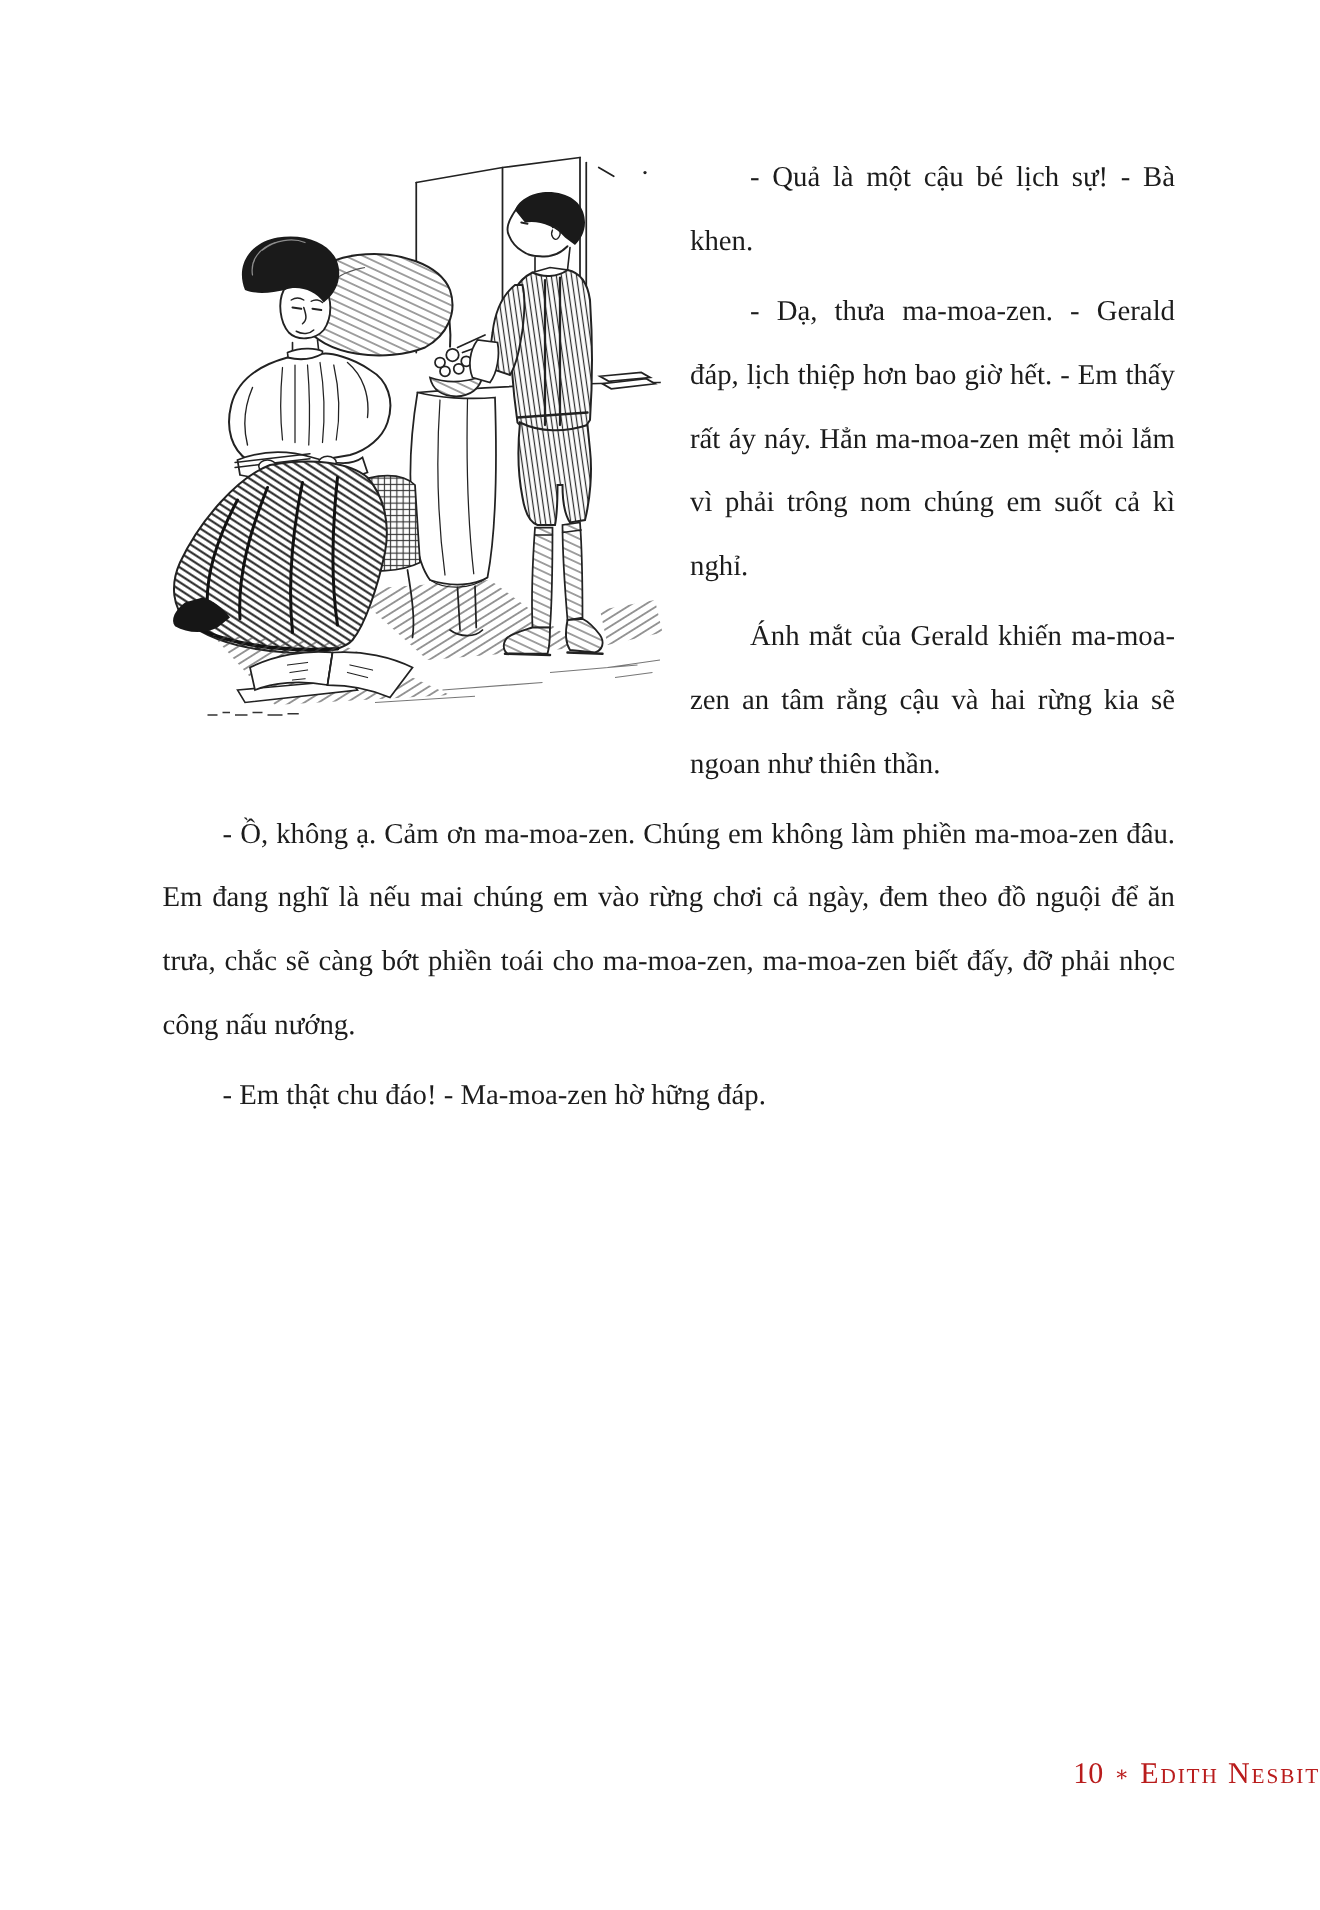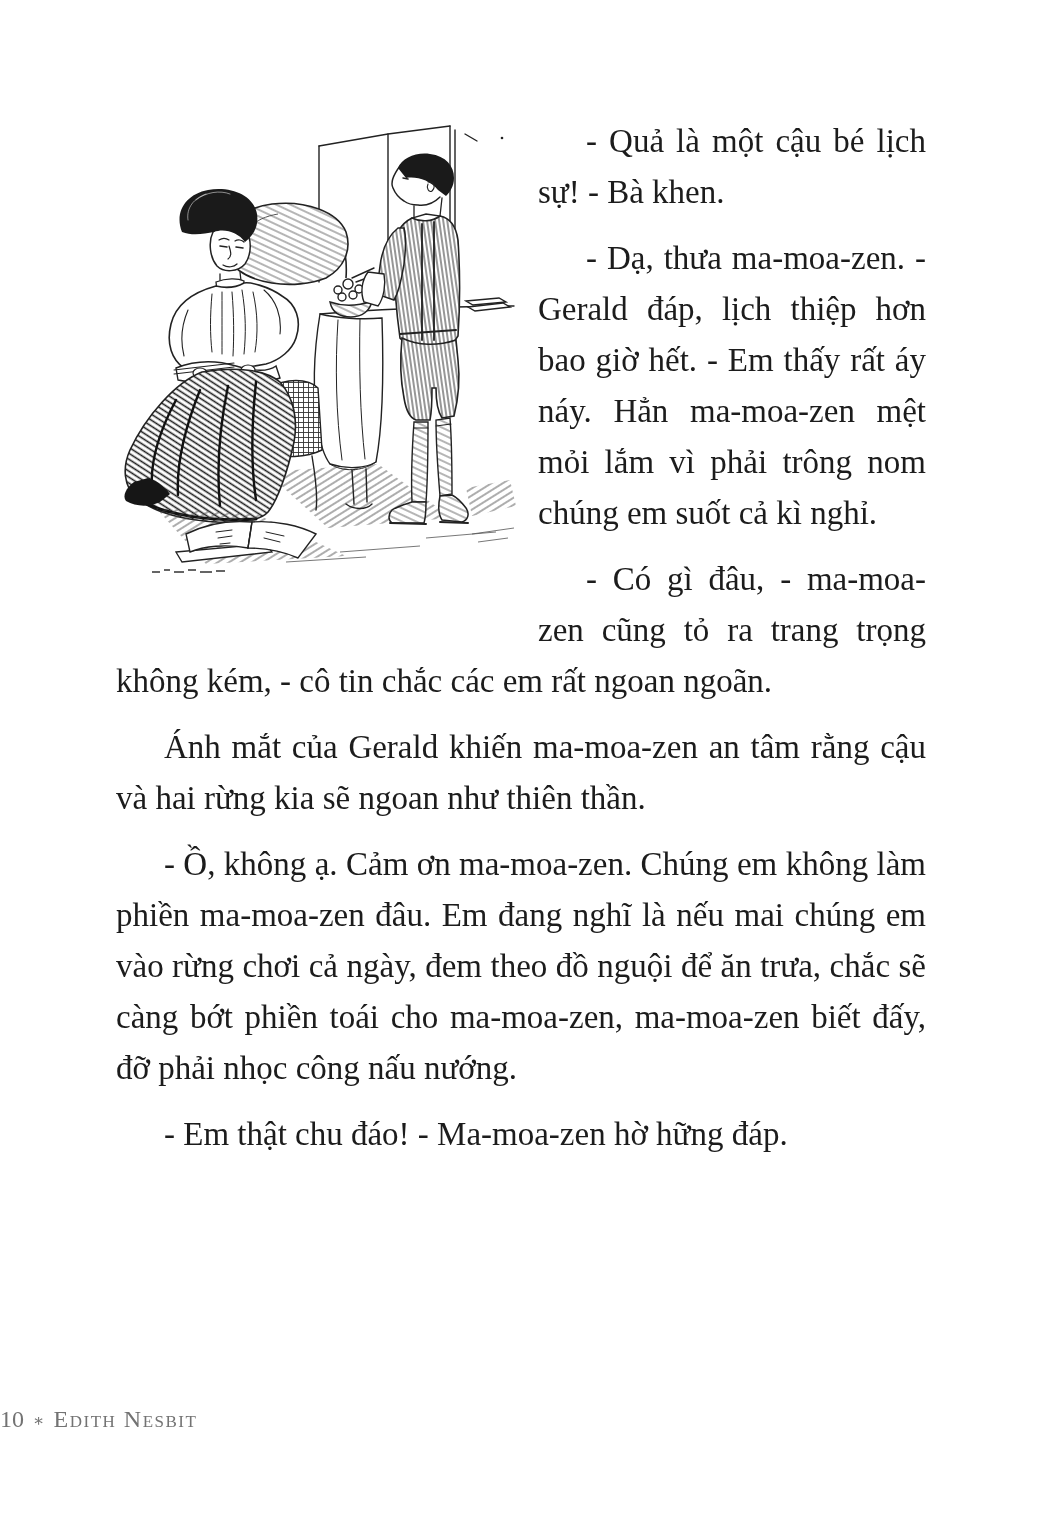--- a/index.html
+++ b/index.html
@@ -2,30 +2,30 @@
 <html><head>
 <meta charset="utf-8">
 <style>
   html,body{margin:0;padding:0;}
   body{
     width:1056px;height:1528px;position:relative;overflow:hidden;
     background:#ffffff;color:#1c1c1c;
     font-family:"Liberation Serif","DejaVu Serif",serif;
   }
   .content{
-    position:absolute;left:116px;top:116px;width:810px;
-    font-size:33px;line-height:51px;text-align:justify;
+    position:absolute;left:130px;top:116px;width:810px;
+    font-size:23px;line-height:51px;text-align:justify;
   }
   .content p{margin:0;text-indent:48px;}
-  .content p + p{margin-top:15px;}
+  .content p + p{margin-top:5px;}
   .illu{float:left;width:412px;height:505px;margin:4px 10px 0 0;}
   .illu svg{display:block;}
   .footer{
-    position:absolute;left:0;top:1406px;width:100%;text-align:left;
-    font-size:24px;color:#737373;
+    position:absolute;left:0;top:1406px;width:100%;text-align:right;
+    font-size:24px;color:#b91c1c;
   }
   .footer .sep{font-size:17px;padding:0 9px;vertical-align:1px;}
   .footer .author{font-variant:small-caps;letter-spacing:1.5px;}
 </style>
 </head>
 <body>
 
 <div class="page">
 
   <div class="content">
@@ -178,21 +178,20 @@
         </g>
 
         <g stroke="#555" stroke-width="1" fill="none" opacity="0.8">
           <path d="M224,432 L304,426 M170,442 L250,437 M310,418 L380,412 M356,414 L398,408 M362,422 L392,418"></path>
         </g>
       </svg>
     </div>
 
     <p>- Quả là một cậu bé lịch sự! - Bà khen.</p>
     <p>- Dạ, thưa ma-moa-zen. - Gerald đáp, lịch thiệp hơn bao giờ hết. - Em thấy rất áy náy. Hẳn ma-moa-zen mệt mỏi lắm vì phải trông nom chúng em suốt cả kì nghỉ.</p>
-    <p>- Có gì đâu, - ma-moa-zen cũng tỏ ra trang trọng không kém, - cô tin chắc các em rất ngoan ngoãn.</p>
     <p>Ánh mắt của Gerald khiến ma-moa-zen an tâm rằng cậu và hai rừng kia sẽ ngoan như thiên thần.</p>
     <p>- Ồ, không ạ. Cảm ơn ma-moa-zen. Chúng em không làm phiền ma-moa-zen đâu. Em đang nghĩ là nếu mai chúng em vào rừng chơi cả ngày, đem theo đồ nguội để ăn trưa, chắc sẽ càng bớt phiền toái cho ma-moa-zen, ma-moa-zen biết đấy, đỡ phải nhọc công nấu nướng.</p>
     <p>- Em thật chu đáo! - Ma-moa-zen hờ hững đáp.</p>
   </div>
 
   <div class="footer">
     <span class="num">10</span><span class="sep">∗</span><span class="author">Edith Nesbit</span>
   </div>
 
 </div>

